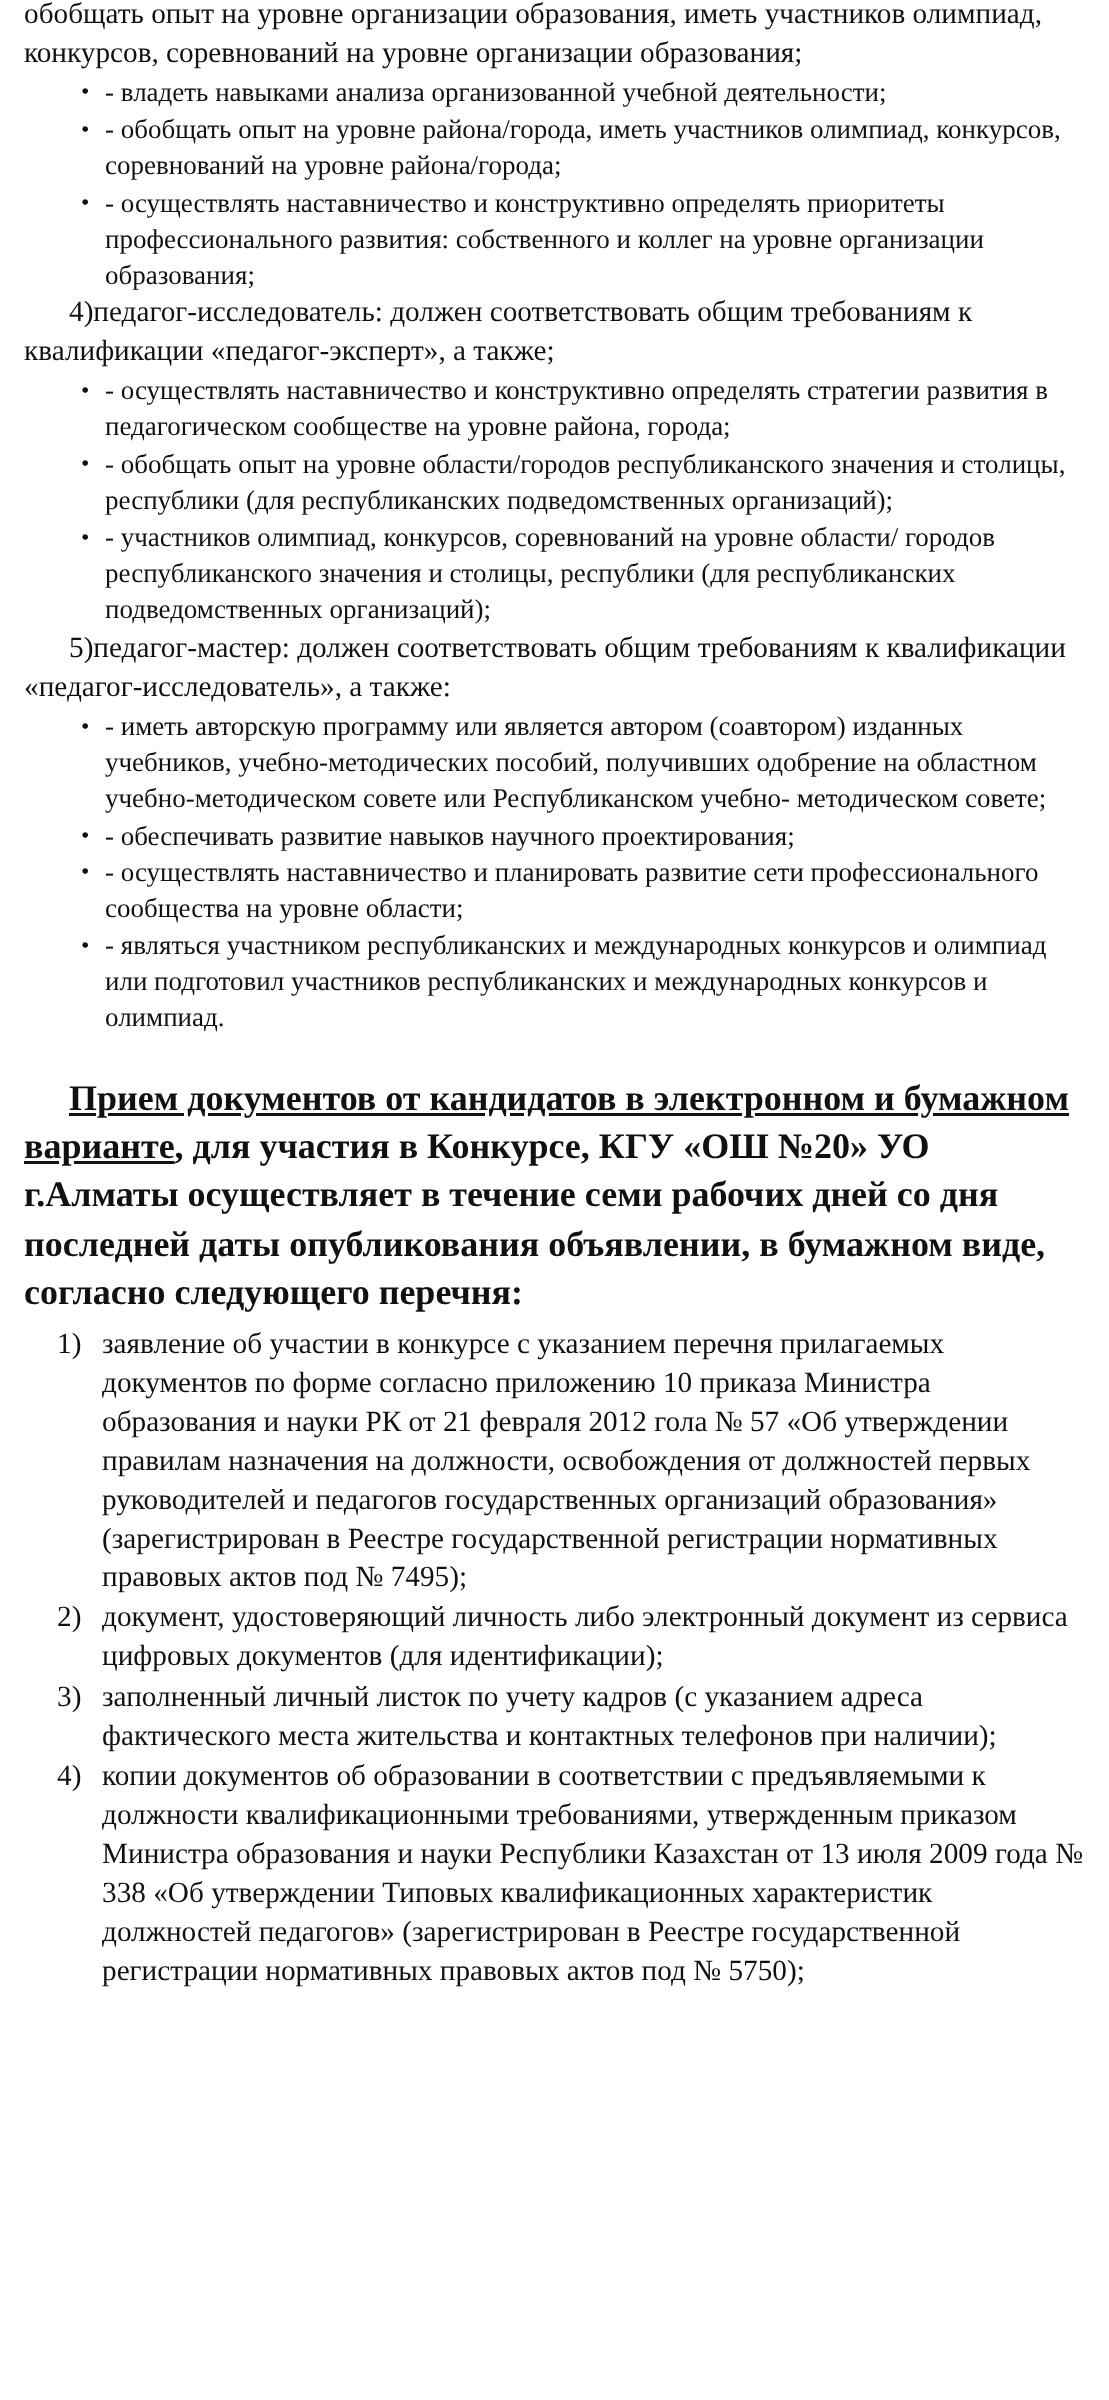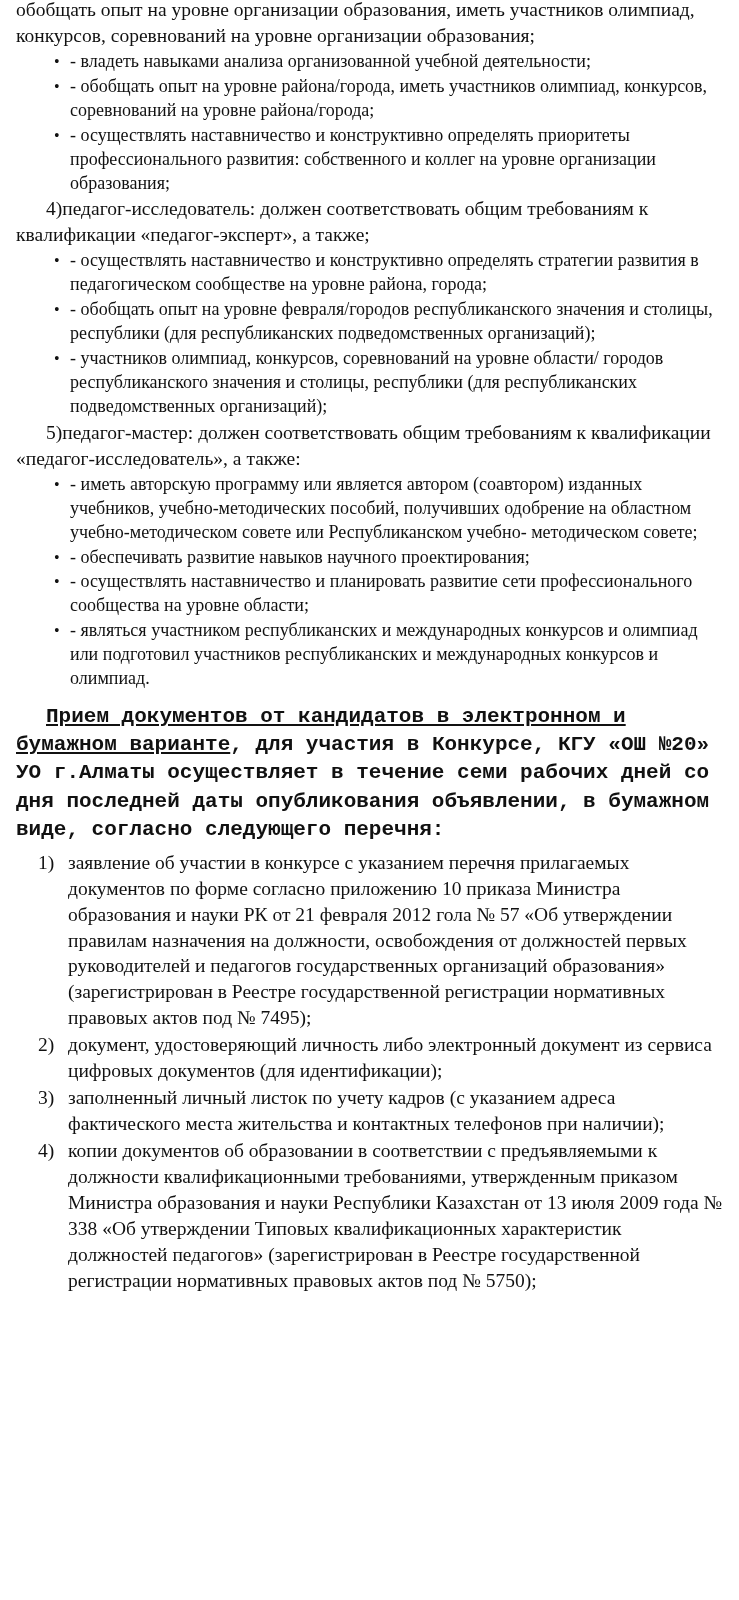--- a/index.html
+++ b/index.html
@@ -65,25 +65,24 @@
     line-height: 1.33;
     margin: 0 0 1px 0;
   }
   ol.numlist > li .num {
     position: absolute;
     left: 22px;
     top: 0;
   }
   .bold-block {
     font-weight: bold;
-    font-size: 21px;
+    font-size: 24px;
     line-height: 1.34;
-    margin-top: 12px;
+    margin-top: 26px;
     margin-bottom: 6px;
-    font-family: Liberation Mono, monospace;
   }
   .bold-block .u {
     text-decoration: underline;
   }
   .first-partial {
     margin-top: -3px;
   }
   .nbsp-ind {
     display: inline-block;
     width: 30px;
@@ -98,21 +97,21 @@
 
   <ul class="bullets">
     <li>- владеть навыками анализа организованной учебной деятельности;</li>
     <li>- обобщать опыт на уровне района/города, иметь участников олимпиад, конкурсов, соревнований на уровне района/города;</li>
     <li>- осуществлять наставничество и конструктивно определять приоритеты профессионального развития: собственного и коллег на уровне организации образования;</li>
   </ul>
 
   <p class="para indent">4)педагог-исследователь: должен соответствовать общим требованиям к квалификации «педагог-эксперт», а также;</p>
   <ul class="bullets">
     <li>- осуществлять наставничество и конструктивно определять стратегии развития в педагогическом сообществе на уровне района, города;</li>
-    <li>- обобщать опыт на уровне февраля/городов республиканского значения и столицы, республики (для республиканских подведомственных организаций);</li>
+    <li>- обобщать опыт на уровне области/городов республиканского значения и столицы, республики (для республиканских подведомственных организаций);</li>
     <li>- участников олимпиад, конкурсов, соревнований на уровне области/ городов республиканского значения и столицы, республики (для республиканских подведомственных организаций);</li>
   </ul>
 
   <p class="para indent">5)педагог-мастер: должен соответствовать общим требованиям к квалификации «педагог-исследователь», а также:</p>
   <ul class="bullets">
     <li>- иметь авторскую программу или является автором (соавтором) изданных учебников, учебно-методических пособий, получивших одобрение на областном учебно-методическом совете или Республиканском учебно- методическом совете;</li>
     <li>- обеспечивать развитие навыков научного проектирования;</li>
     <li>- осуществлять наставничество и планировать развитие сети профессионального сообщества на уровне области;</li>
     <li>- являться участником республиканских и международных конкурсов и олимпиад или подготовил участников республиканских и международных конкурсов и олимпиад.</li>
   </ul>

